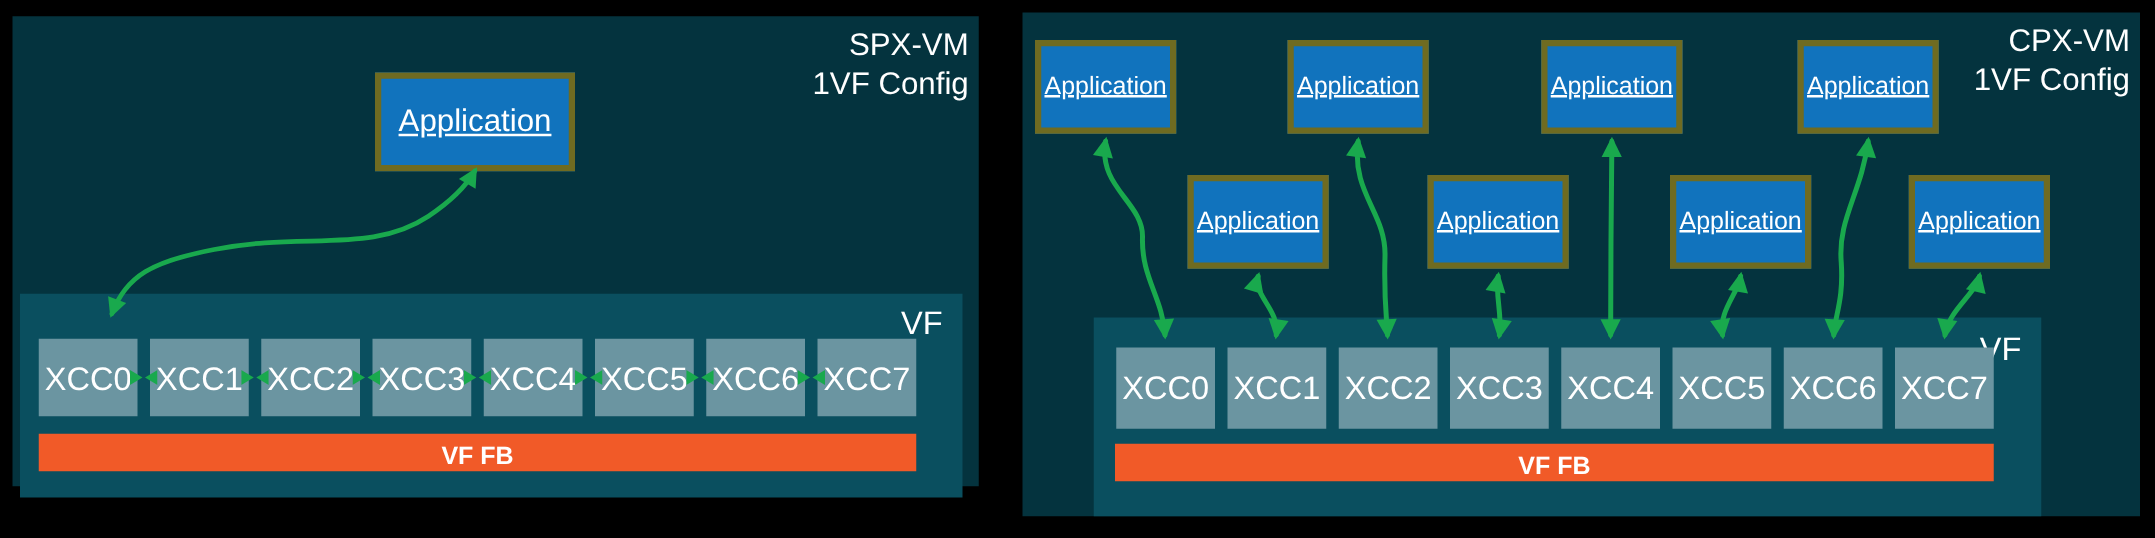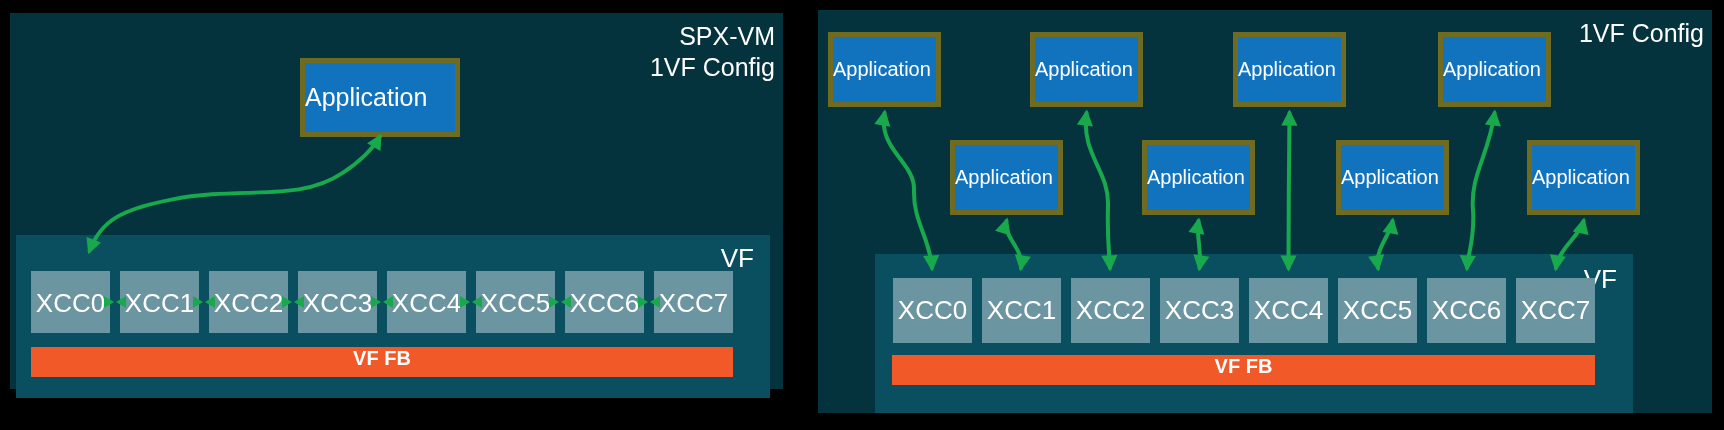--- a/index.html
+++ b/index.html
@@ -10,35 +10,35 @@
   *{margin:0;padding:0;box-sizing:border-box;}
   html,body{background:#000;}
   body{font-family:"Liberation Sans",sans-serif;color:var(--text);}
   .stage{position:relative;width:1724px;height:430px;background:#000;overflow:hidden;}
   .panel{position:absolute;background:var(--panel-bg);}
   .panel-left{left:10px;top:13px;width:773px;height:376px;}
   .panel-right{left:818px;top:10px;width:894px;height:403px;}
   .panel-title{position:absolute;top:8px;right:8px;text-align:right;
     font-size:25px;line-height:31px;color:var(--text);white-space:nowrap;}
   .app-box{position:absolute;background:var(--app-fill);border:5px solid var(--app-border);
-    display:flex;align-items:center;justify-content:flex-start;color:var(--text);}
+    display:flex;align-items:center;justify-content:center;color:var(--text);text-decoration:underline;}
   .app-left{left:290px;top:45px;width:160px;height:79px;font-size:25px;}
   .app-sm{width:113px;height:75px;font-size:20px;}
   .vf-container{position:absolute;background:var(--vf-bg);}
   .vf-left{left:6px;top:222px;width:754px;height:163px;}
   .vf-right{left:57px;top:244px;width:758px;height:159px;}
   .vf-label{position:absolute;font-size:26px;color:var(--text);}
   .vf-label-left{top:8px;right:16px;}
   .vf-label-right{top:10px;right:16px;}
   .xcc{position:absolute;width:79px;background:var(--xcc-bg);color:var(--text);
     font-size:26px;text-align:center;padding-top:17px;}
   .xcc-l{top:36px;height:62px;}
   .xcc-r{top:24px;height:65px;}
   .fb-bar{position:absolute;height:30px;background:var(--orange);
-    display:flex;align-items:flex-start;justify-content:center;
+    display:flex;align-items:flex-end;justify-content:center;
     font-size:20px;font-weight:bold;color:var(--text);}
   .fb-left{left:15px;top:112px;width:702px;}
   .fb-right{left:17px;top:101px;width:703px;}
   .bowtie{position:absolute;top:59px;width:22px;height:16px;}
   .bowtie-shape{fill:var(--green);}
   .arrow-layer{position:absolute;left:0;top:0;width:100%;height:100%;pointer-events:none;}
   .arrow{stroke:var(--green);stroke-width:4;fill:none;stroke-linecap:round;}
   .arrowhead{fill:var(--green);}
 </style>
 </head>
@@ -107,20 +107,21 @@
         <marker id="ahL" viewBox="0 0 10 10" refX="7.5" refY="5" markerWidth="4.5" markerHeight="4.5" orient="auto-start-reverse">
           <path class="arrowhead" d="M0.5,0.5 L9.5,5 L0.5,9.5 Z"></path>
         </marker>
       </defs>
       <path class="arrow" d="M 64,250 C 76,218 98,206 150,196 C 225,181 282,200 330,168 C 351,154 362,142 369,130" marker-start="url(#ahL)" marker-end="url(#ahL)"></path>
     </svg>
   </div>
 
   <div class="panel panel-right">
     <div class="panel-title">
+      <div>CPX-VM</div>
       <div>1VF Config</div>
     </div>
 
     <div class="app-box app-sm" style="left:10px;top:22px">
         <span>Application</span>
       </div>
     <div class="app-box app-sm" style="left:132px;top:130px">
         <span>Application</span>
       </div>
     <div class="app-box app-sm" style="left:212px;top:22px">

